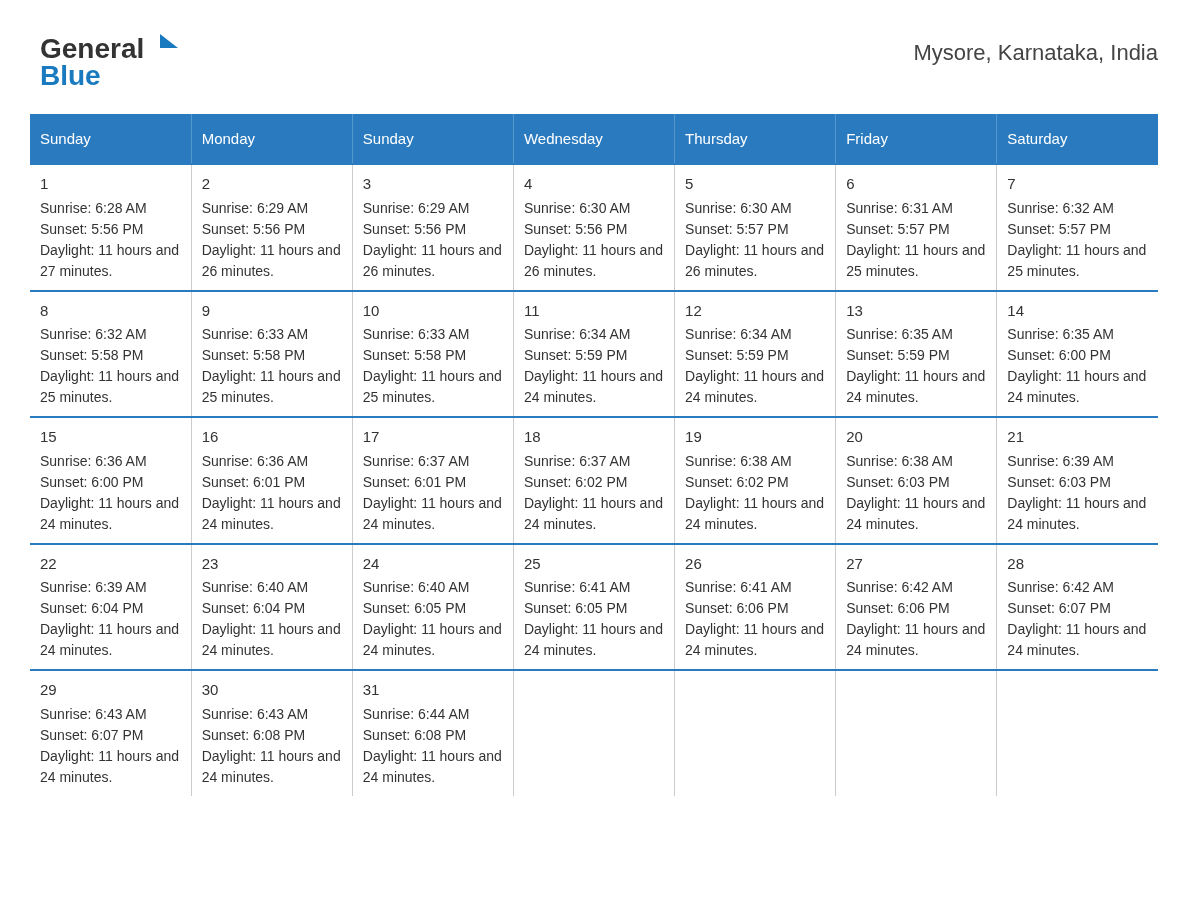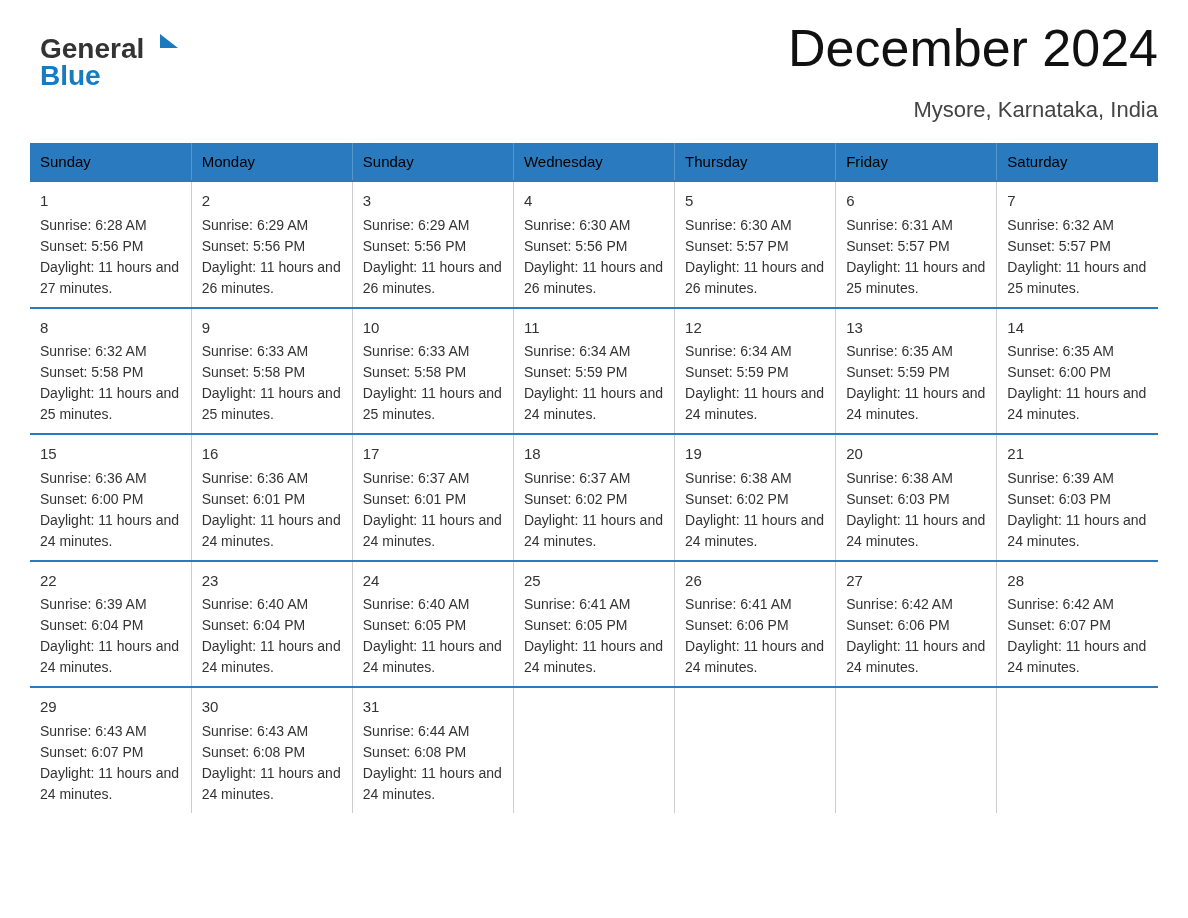--- a/index.html
+++ b/index.html
@@ -30,23 +30,23 @@
       color: #444;
       margin-top: 20px;
     }
     table {
       width: 100%;
       border-collapse: collapse;
       font-size: 13px;
     }
     thead tr th {
       background-color: #2a7abf;
-      color: #000000;
+      color: #ffffff;
       text-align: left;
-      padding: 10px 10px;
+      padding: 16px 10px;
       font-size: 15px;
       font-weight: normal;
       border-right: 1px solid #5599cc;
     }
     thead tr th:last-child { border-right: none; }
     tbody tr td {
       vertical-align: top;
       padding: 8px 10px;
       border-top: 2px solid #2a7abf;
       border-right: 1px solid #ccc;
@@ -84,21 +84,20 @@
 
         <text x="10" y="38" font-family="Arial" font-size="28" font-weight="bold" fill="#333">General</text>
 
         <polygon points="130,14 148,28 130,28" fill="#1a7abf"></polygon>
 
         <text x="10" y="65" font-family="Arial" font-size="28" font-weight="bold" fill="#1a7abf">Blue</text>
       </svg>
     </div>
   </div>
   <div class="title-section">
-    <div class="page-title">December 2024</div>
     <div class="page-subtitle">Mysore, Karnataka, India</div>
   </div>
 </div>
 
 <table>
   <thead>
     <tr>
     <th>Sunday</th>
         <th>Monday</th>
         <th>Sunday</th>

